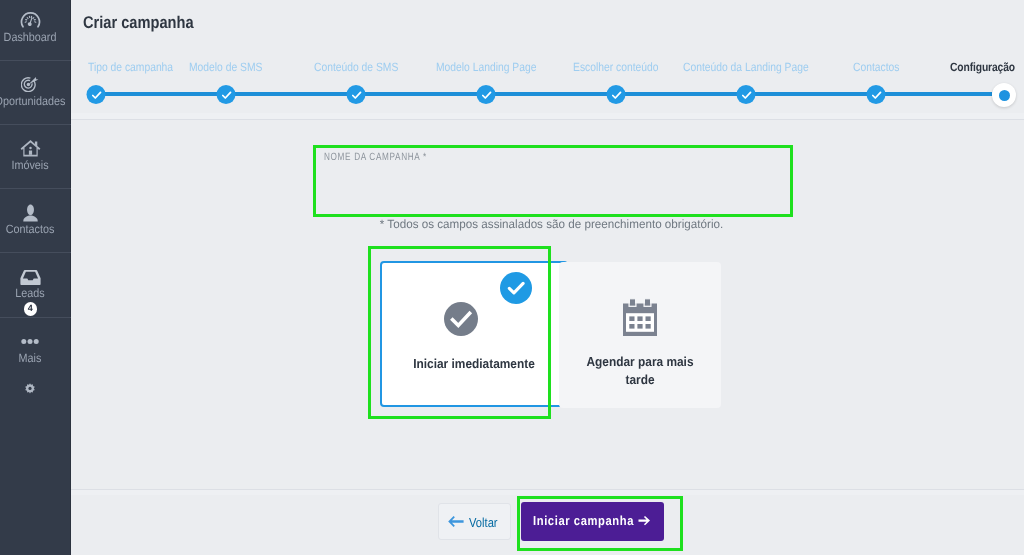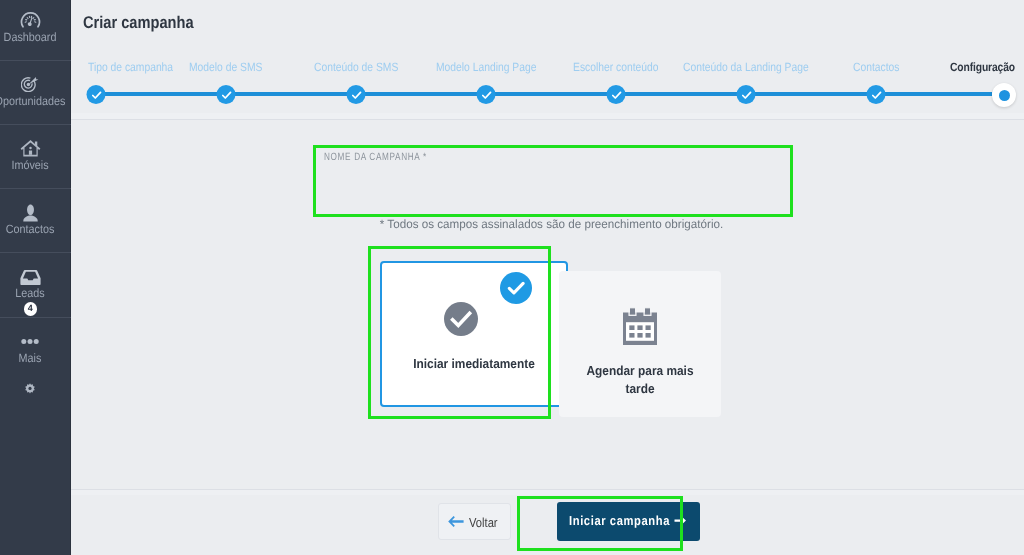--- a/index.html
+++ b/index.html
@@ -58,23 +58,23 @@
   
   .card{position:absolute;box-sizing:border-box;background:#f4f5f7;border-radius:4px;}
   .card.sel{background:#fff;border:2px solid #2196e3;}
   .card-label{position:absolute;left:-10px;right:-10px;text-align:center;font-size:13px;
               font-weight:bold;color:#2e3641;line-height:18px;
               transform:scaleX(0.915);}
 
   
   .btn{position:absolute;box-sizing:border-box;display:flex;align-items:center;
        justify-content:center;border-radius:3px;font-size:13px;cursor:pointer;}
-  .btn-back{background:#eff1f4;color:#404040;border:1px solid #e0e3e8;gap:5px;padding-top:2px;}
+  .btn-back{background:#eff1f4;color:#0369a1;border:1px solid #e0e3e8;gap:5px;padding-top:2px;}
   .btn-back span:last-child{transform:scaleX(0.86);transform-origin:left center;display:inline-block;}
-  .btn-go{background:#0c4a6e;color:#fff;font-weight:bold;letter-spacing:.7px;display:block;margin-left:36px;}
+  .btn-go{background:#4c1d95;color:#fff;font-weight:bold;letter-spacing:.7px;display:block;}
   .btn-go span:first-child{position:absolute;left:12px;top:11px;transform:scaleX(0.86);
                            transform-origin:left top;display:inline-block;}
   .btn-go span:last-child{position:absolute;left:117px;top:13px;display:inline-flex;}
 
   .hl{position:absolute;box-sizing:border-box;border:3px solid #1ee01e;pointer-events:none;}
 </style>
 </head>
 <body>
 
 <div id="app">
@@ -240,21 +240,21 @@
       </span>
       <span style="position:absolute;left:118px;top:9px">
         <svg width="32" height="32" viewBox="0 0 32 32">
             <circle cx="16" cy="16" r="16" fill="#1f9ae4"></circle>
             <path d="M9.3 16.3 13.9 20.9 23.1 11.4" fill="none" stroke="#fff" stroke-width="3.1" stroke-linecap="round" stroke-linejoin="round"></path>
           </svg>
       </span>
       <div class="card-label" style="top:92px">Iniciar imediatamente</div>
     </div>
 
-    <div class="card" style="left:488px;top:271px;width:162px;height:146px">
+    <div class="card" style="left:488px;top:262px;width:162px;height:146px">
       <span style="position:absolute;left:64px;top:36px">
         <svg width="34" height="38" viewBox="0 0 34 38">
           <rect x="7.0" y="0" width="5.0" height="9" fill="#7b8290"></rect>
           <rect x="22.0" y="0" width="5.0" height="9" fill="#7b8290"></rect>
           <path fill="#7b8290" d="M0 5.4h34V38H0z"></path>
           <rect x="6.1" y="0.7" width="6.8" height="7.6" fill="none" stroke="#f4f5f7" stroke-width="1.3"></rect>
           <rect x="21.1" y="0.7" width="6.8" height="7.6" fill="none" stroke="#f4f5f7" stroke-width="1.3"></rect>
           <rect x="3" y="15.2" width="28" height="18.6" fill="#fff"></rect>
           <g fill="#7b8290">
             <rect x="6.3" y="18.4" width="5.2" height="4.6"></rect>

